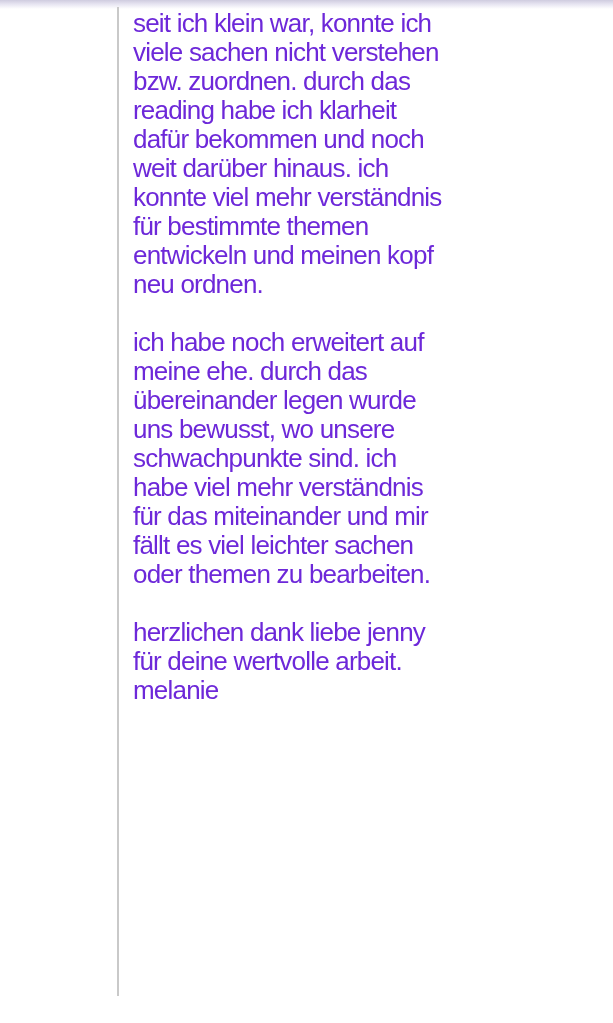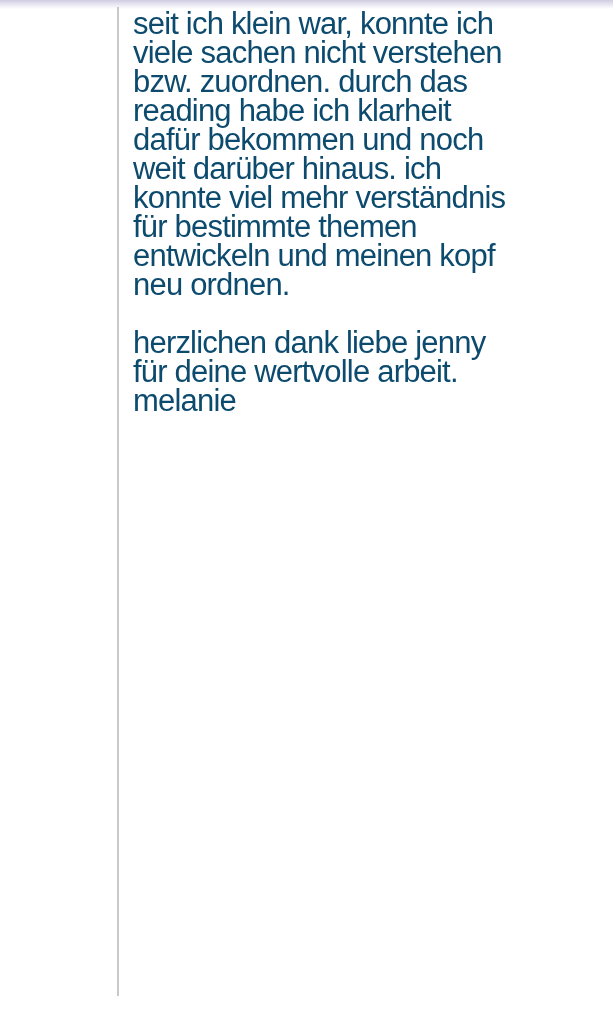--- a/index.html
+++ b/index.html
@@ -28,22 +28,22 @@
     top: 7px;
     width: 2px;
     height: 989px;
     background: #c9c9c9;
   }
   .message {
     position: absolute;
     left: 133px;
     top: 9px;
     width: 470px;
-    color: #0c4a6e;
-    font-size: 31px;
+    color: #6d28d9;
+    font-size: 26px;
     line-height: 29px;
     letter-spacing: -0.8px;
   }
   .message p {
     margin: 0 0 29px 0;
     white-space: pre-line;
   }
   .message p:last-child {
     margin-bottom: 8px;
   }
@@ -59,16 +59,25 @@
   <p>seit ich klein war, konnte ich
 viele sachen nicht verstehen
 bzw. zuordnen. durch das
 reading habe ich klarheit
 dafür bekommen und noch
 weit darüber hinaus. ich
 konnte viel mehr verständnis
 für bestimmte themen
 entwickeln und meinen kopf
 neu ordnen.</p>
+  <p>ich habe noch erweitert auf
+meine ehe. durch das
+übereinander legen wurde
+uns bewusst, wo unsere
+schwachpunkte sind. ich
+habe viel mehr verständnis
+für das miteinander und mir
+fällt es viel leichter sachen
+oder themen zu bearbeiten.</p>
   <p>herzlichen dank liebe jenny
 für deine wertvolle arbeit.
 melanie</p>
 </div>
 
 </body></html>

